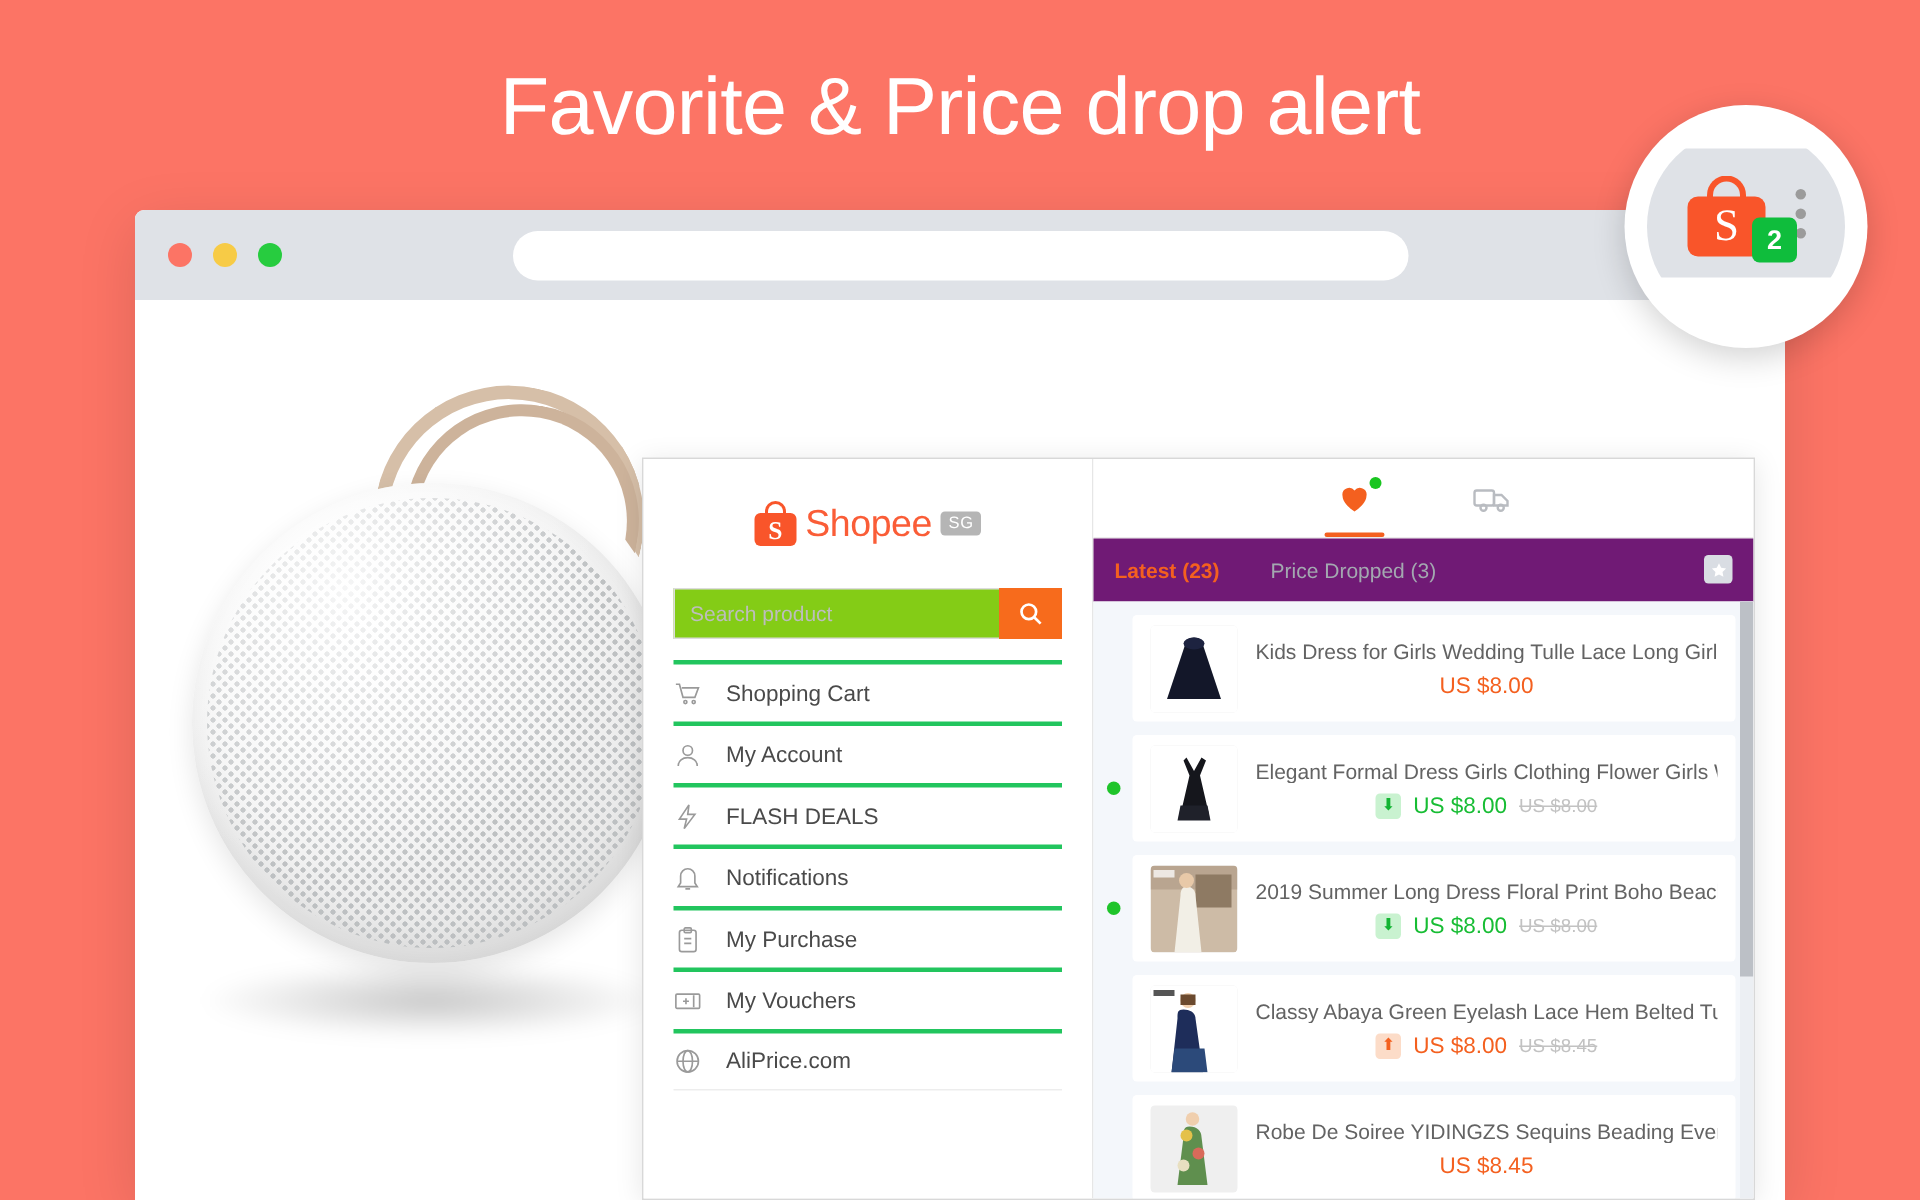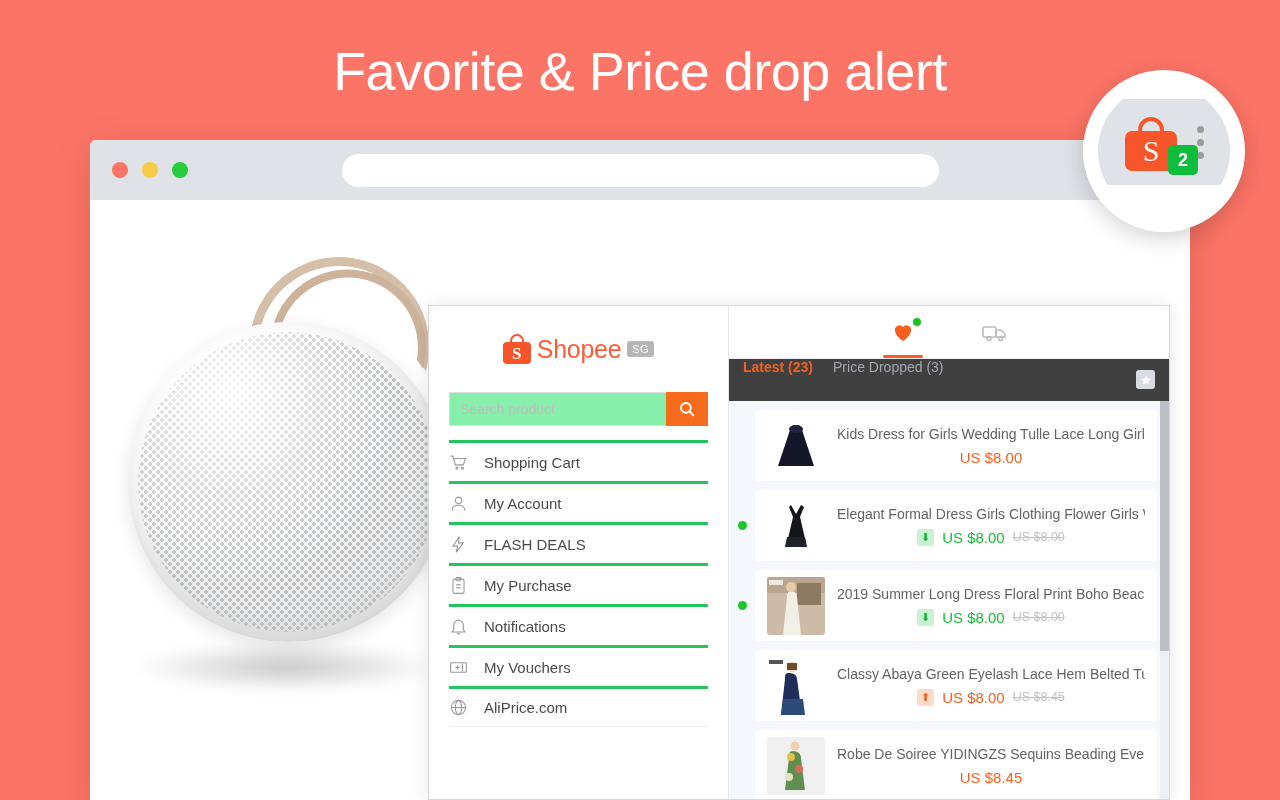--- a/index.html
+++ b/index.html
@@ -158,21 +158,21 @@
     background: #b5b5b5; color: #ffffff;
     font-size: 11px; font-weight: 400;
     padding: 2px 5px; border-radius: 3px;
     letter-spacing: 0.5px;
   }
   .search-row { display: flex; height: 34px; margin-bottom: 14px; }
   .search-input {
     flex: 1; border: 1px solid #dcdcdc; border-right: none;
     padding: 0 10px; font-size: 14px; color: #555;
     font-family: "Liberation Sans", sans-serif;
-    outline: none; background: #86efac;
+    outline: none; background: #84cc16;
   }
   .search-input::placeholder { color: #bdbdbd; }
   .search-btn {
     width: 42px; background: #f76b1c; border: none; cursor: pointer;
     display: flex; align-items: center; justify-content: center;
   }
   .menu { margin-top: 12px; }
   .menu-item {
     display: flex; align-items: center; gap: 16px;
     height: 41px;
@@ -198,23 +198,23 @@
   }
   .tab .underline {
     position: absolute; bottom: 0; left: 8px; right: 8px; height: 3px;
     background: #f4601f; border-radius: 2px;
   }
   .tab-badge {
     position: absolute; top: 12px; right: 10px;
     width: 8px; height: 8px; border-radius: 50%; background: #19c520;
   }
   .filters {
-    height: 42px; background: #404040;
-    display: flex; align-items: flex-start;
-    padding: 0 14px; gap: 20px;
+    height: 42px; background: #701a75;
+    display: flex; align-items: center;
+    padding: 0 14px; gap: 34px;
     position: relative;
   }
   .filter {
     font-size: 14px; color: #a3a8b0; cursor: pointer;
   }
   .filter.active { color: #f4601f; font-weight: 700; }
   .star-btn {
     position: absolute; right: 14px; top: 11px;
     width: 19px; height: 19px;
     background: #d9dde3; border-radius: 3px;
@@ -388,34 +388,34 @@
 
           <div class="menu-item">
             <svg class="menu-ico" viewBox="0 0 24 24" fill="none" stroke="currentColor" stroke-width="1.4">
               <path d="M13 2L5 14h6l-2 8 9-12h-6z"></path>
             </svg>
             <span>FLASH DEALS</span>
           </div>
 
           <div class="menu-item">
             <svg class="menu-ico" viewBox="0 0 24 24" fill="none" stroke="currentColor" stroke-width="1.4">
+              <path d="M6 16V10a6 6 0 1 1 12 0v6l2 3H4z"></path>
+                <path d="M10 21h4"></path>
+            </svg>
+            <span>Notifications</span>
+          </div>
+
+          <div class="menu-item">
+            <svg class="menu-ico" viewBox="0 0 24 24" fill="none" stroke="currentColor" stroke-width="1.4">
               <rect x="5" y="4" width="14" height="18" rx="2"></rect>
                 <rect x="9" y="2" width="6" height="4" rx="1"></rect>
               <line x1="9" y1="11" x2="15" y2="11"></line>
                 <line x1="9" y1="15" x2="15" y2="15"></line>
             </svg>
             <span>My Purchase</span>
-          </div>
-
-          <div class="menu-item">
-            <svg class="menu-ico" viewBox="0 0 24 24" fill="none" stroke="currentColor" stroke-width="1.4">
-              <path d="M6 16V10a6 6 0 1 1 12 0v6l2 3H4z"></path>
-                <path d="M10 21h4"></path>
-            </svg>
-            <span>Notifications</span>
           </div>
 
           <div class="menu-item">
             <svg class="menu-ico" viewBox="0 0 24 24" fill="none" stroke="currentColor" stroke-width="1.4">
               <rect x="2" y="6" width="20" height="12" rx="1"></rect>
               <line x1="8" y1="12" x2="13" y2="12"></line>
                 <line x1="10.5" y1="9.5" x2="10.5" y2="14.5"></line>
               <line x1="17" y1="7" x2="17" y2="17"></line>
             </svg>
             <span>My Vouchers</span>

